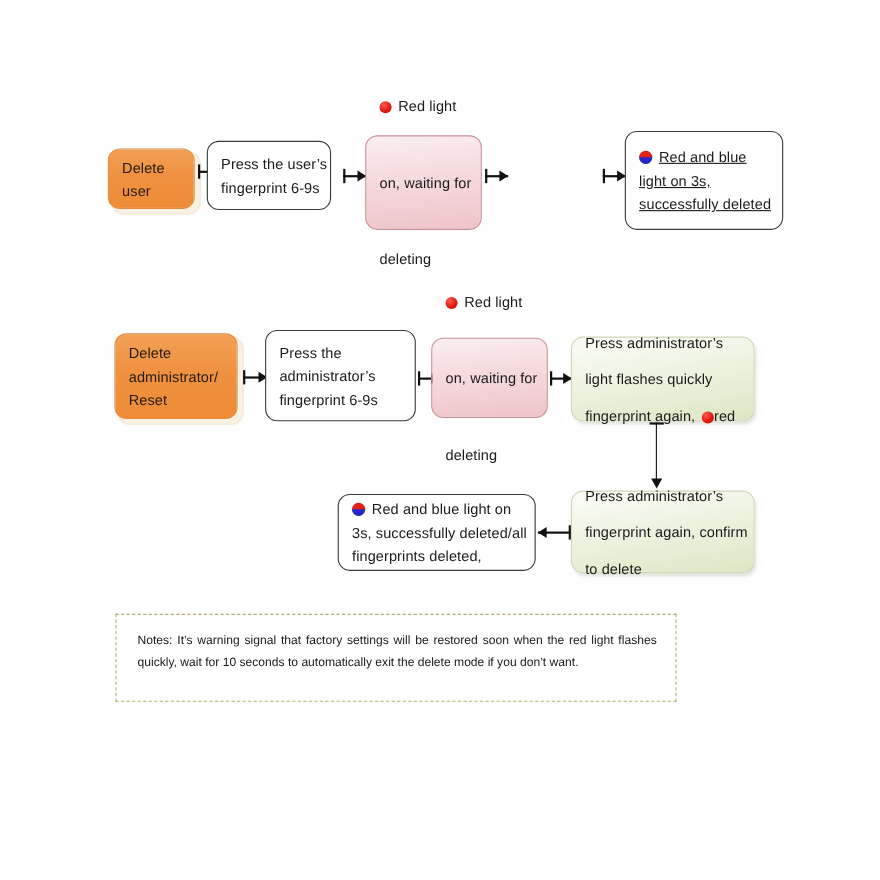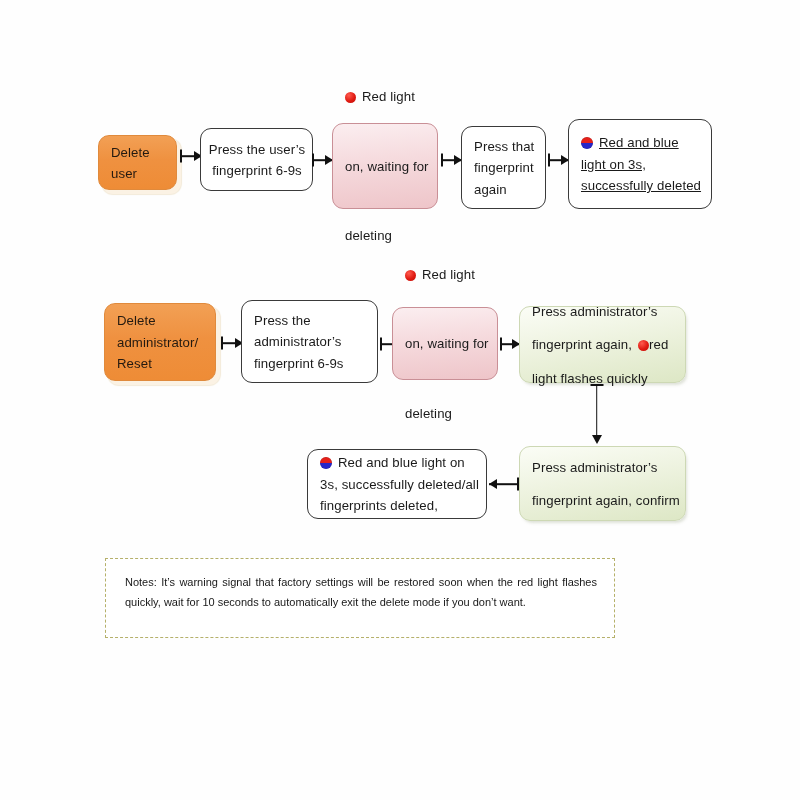--- a/index.html
+++ b/index.html
@@ -142,21 +142,21 @@
     <span class="ln">Delete</span>
     <span class="ln">user</span>
   </div>
 
   <div class="arrow-h right" style="left:180px; top:149px; width:22px; height:14px;">
     <span class="tail"></span>
     <span class="shaft" style="width:22px;"></span>
     <span class="head"></span>
   </div>
 
-  <div class="node white" style="left:200px; top:128px; width:113px; height:63px;align-items:center;">
+  <div class="node white" style="left:188px; top:128px; width:113px; height:63px;">
     <span class="ln">Press the user’s</span>
     <span class="ln">fingerprint 6-9s</span>
   </div>
 
   <div class="arrow-h right" style="left:312px; top:153px; width:21px; height:14px;">
     <span class="tail"></span>
     <span class="shaft" style="width:21px;"></span>
     <span class="head"></span>
   </div>
 
@@ -165,25 +165,20 @@
     <span class="ln">on, waiting for</span>
     <span class="ln">deleting</span>
   </div>
 
   <div class="arrow-h right" style="left:441px; top:153px; width:21px; height:14px;">
     <span class="tail"></span>
     <span class="shaft" style="width:21px;"></span>
     <span class="head"></span>
   </div>
 
-  <div class="node white" style="left:461px; top:126px; width:85px; height:83px;">
-    <span class="ln">Press that</span>
-    <span class="ln">fingerprint</span>
-    <span class="ln">again</span>
-  </div>
 
   <div class="arrow-h right" style="left:548px; top:153px; width:21px; height:14px;">
     <span class="tail"></span>
     <span class="shaft" style="width:21px;"></span>
     <span class="head"></span>
   </div>
 
   <div class="node white" style="left:568px; top:119px; width:144px; height:90px;text-decoration:underline;">
     <span class="ln"><span class="led redblue"></span><span class="led-gap"></span><span>Red and blue</span></span>
     <span class="ln">light on 3s,</span>
@@ -221,22 +216,22 @@
   </div>
 
   <div class="arrow-h right" style="left:500px; top:337px; width:20px; height:14px;">
     <span class="tail"></span>
     <span class="shaft" style="width:20px;"></span>
     <span class="head"></span>
   </div>
 
   <div class="node green" style="left:519px; top:306px; width:167px; height:77px;">
     <span class="ln">Press administrator’s</span>
+    <span class="ln">light flashes quickly</span>
     <span class="ln"><span>fingerprint again,</span><span class="led-gap"></span><span class="led red"></span><span>red</span></span>
-    <span class="ln">light flashes quickly</span>
   </div>
 
   <div class="arrow-v" style="left:590px; top:384px; width:13px; height:60px;">
     <span class="tail"></span>
     <span class="shaft" style="height:52px;"></span>
     <span class="head"></span>
   </div>
 
   <div class="node white" style="left:307px; top:449px; width:180px; height:70px;">
     <span class="ln"><span class="led redblue"></span><span class="led-gap"></span><span>Red and blue light on</span></span>
@@ -246,19 +241,20 @@
 
   <div class="arrow-h left" style="left:489px; top:477px; width:30px; height:14px;">
     <span class="head"></span>
     <span class="shaft" style="width:30px;"></span>
     <span class="tail"></span>
   </div>
 
   <div class="node green" style="left:519px; top:446px; width:167px; height:75px;">
     <span class="ln">Press administrator’s</span>
     <span class="ln">fingerprint again, confirm</span>
+    <span class="ln">to delete</span>
   </div>
 
   <div id="notes" style="left:105px; top:558px; width:510px; height:80px;">
     <span>Notes: It’s warning signal that factory settings will be restored soon when the red light flashes quickly, wait for 10 seconds to automatically exit the delete mode if you don’t want.</span>
   </div>
 
 </div>
 
 </body></html>

